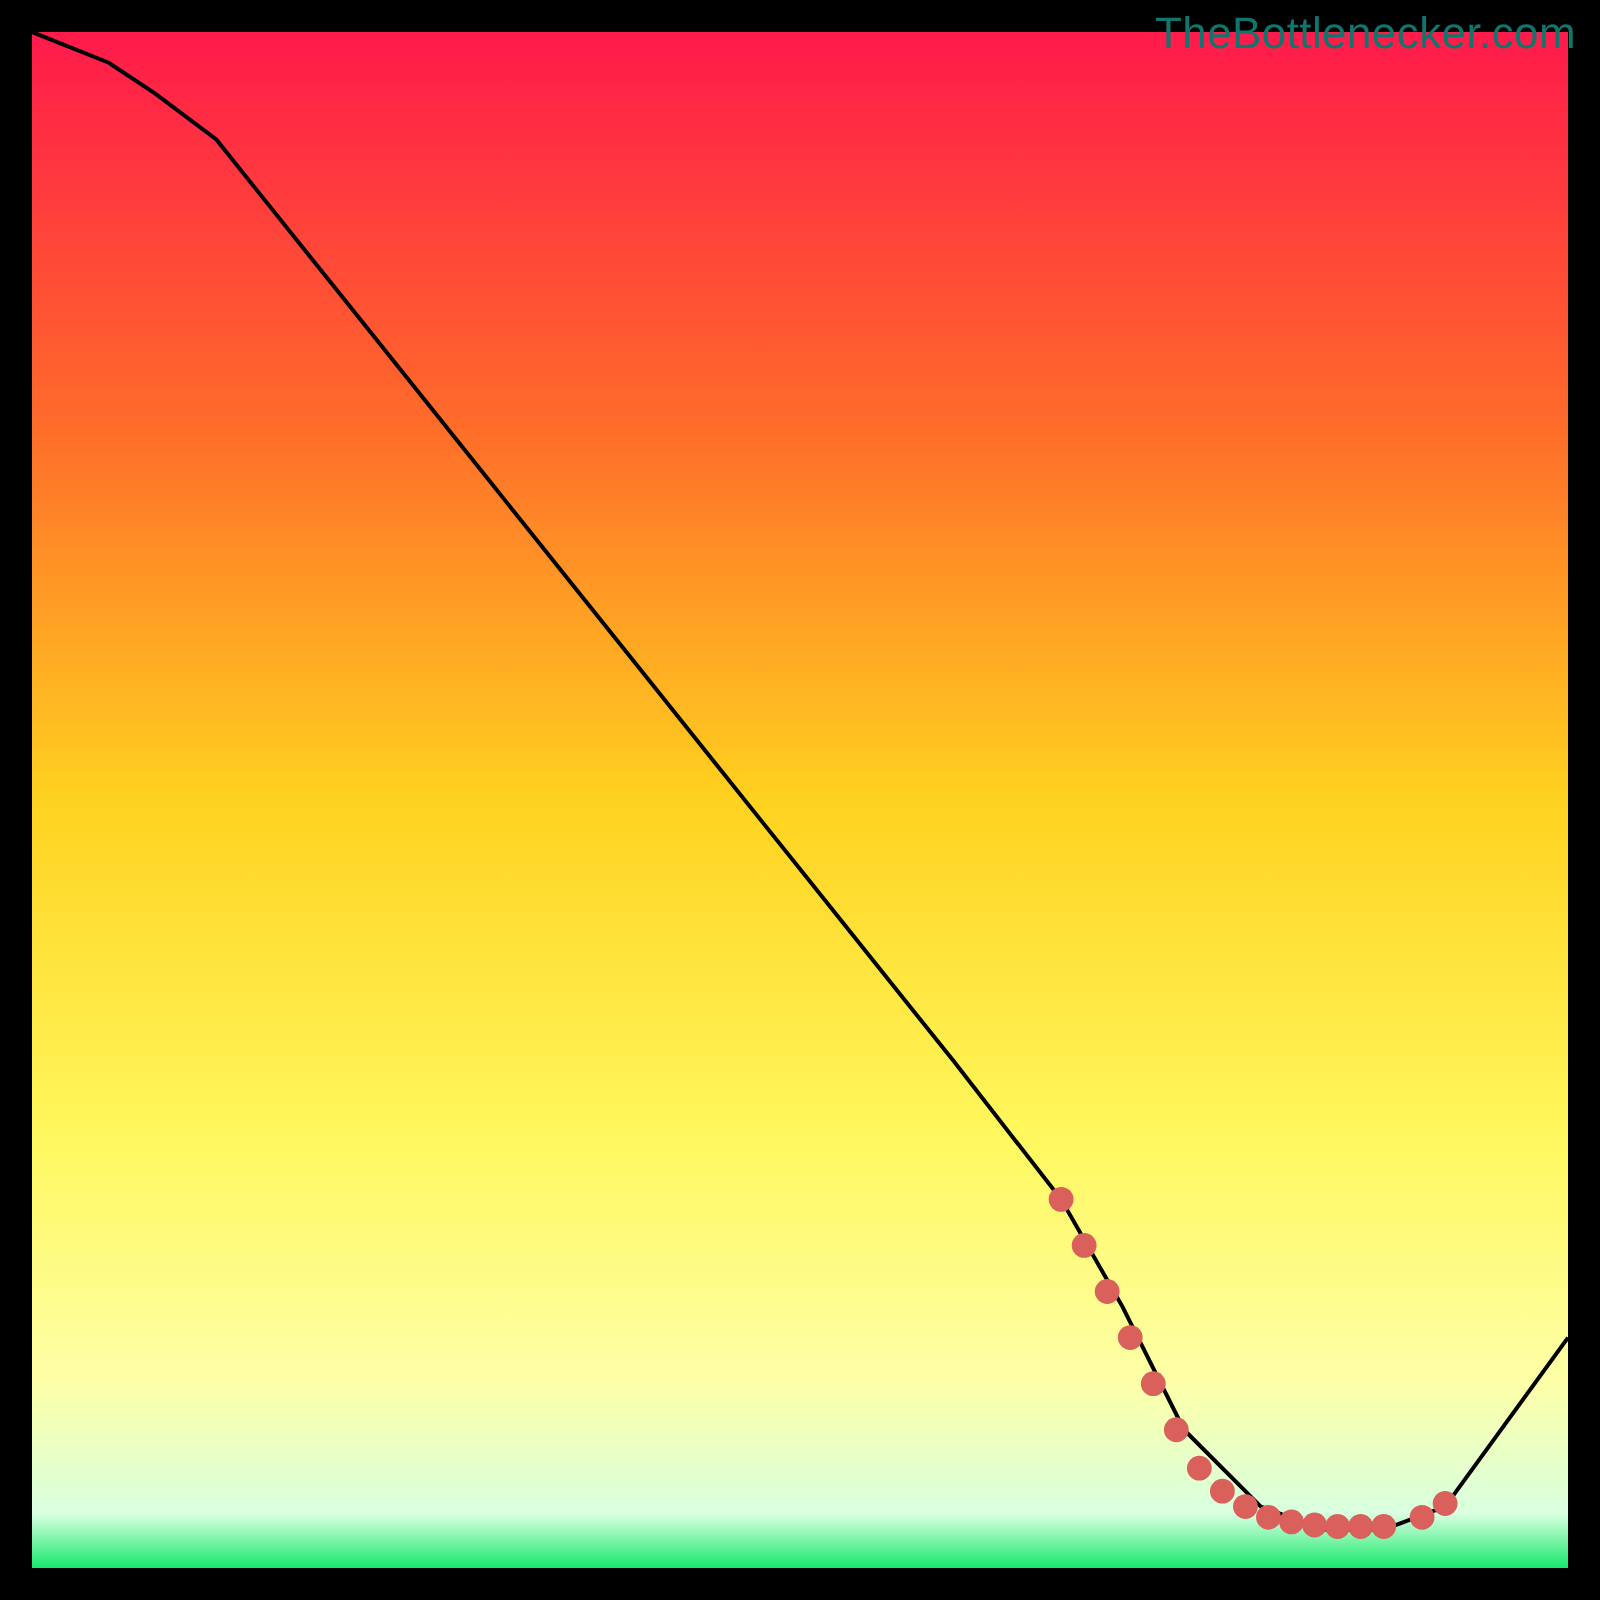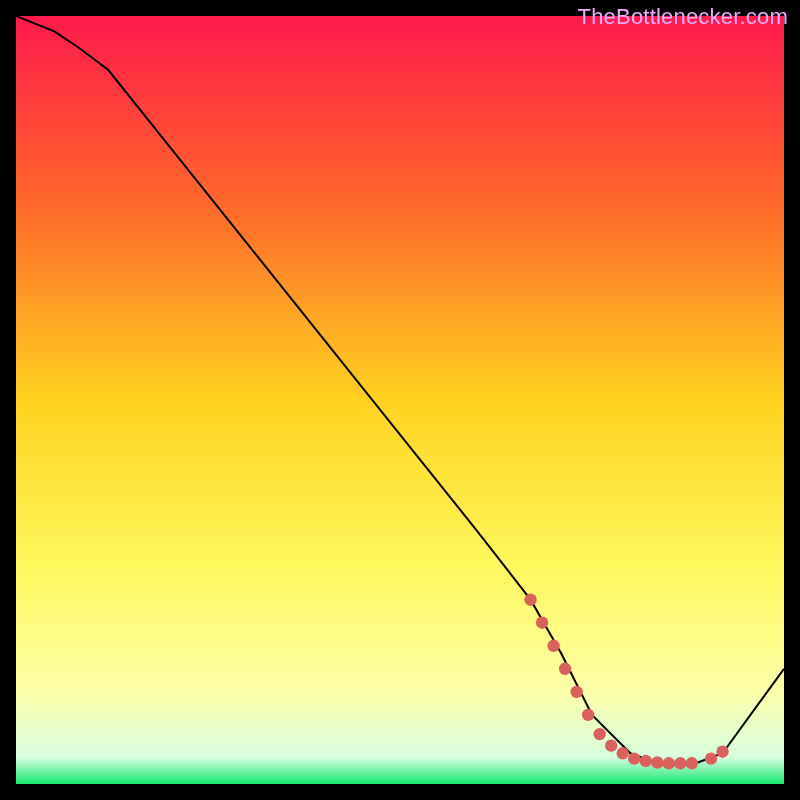--- a/index.html
+++ b/index.html
@@ -13,21 +13,21 @@
   }
   .stage {
     position: relative;
     width: 800px;
     height: 800px;
   }
   .watermark {
     position: absolute;
     top: 4px;
     right: 12px;
-    color: #f0abfc;
+    color: #0f766e;
     font-size: 22px;
     letter-spacing: 0.2px;
     font-weight: 400;
     z-index: 10;
     user-select: none;
   }
   .plot {
     position: absolute;
     left: 16px;
     top: 16px;

